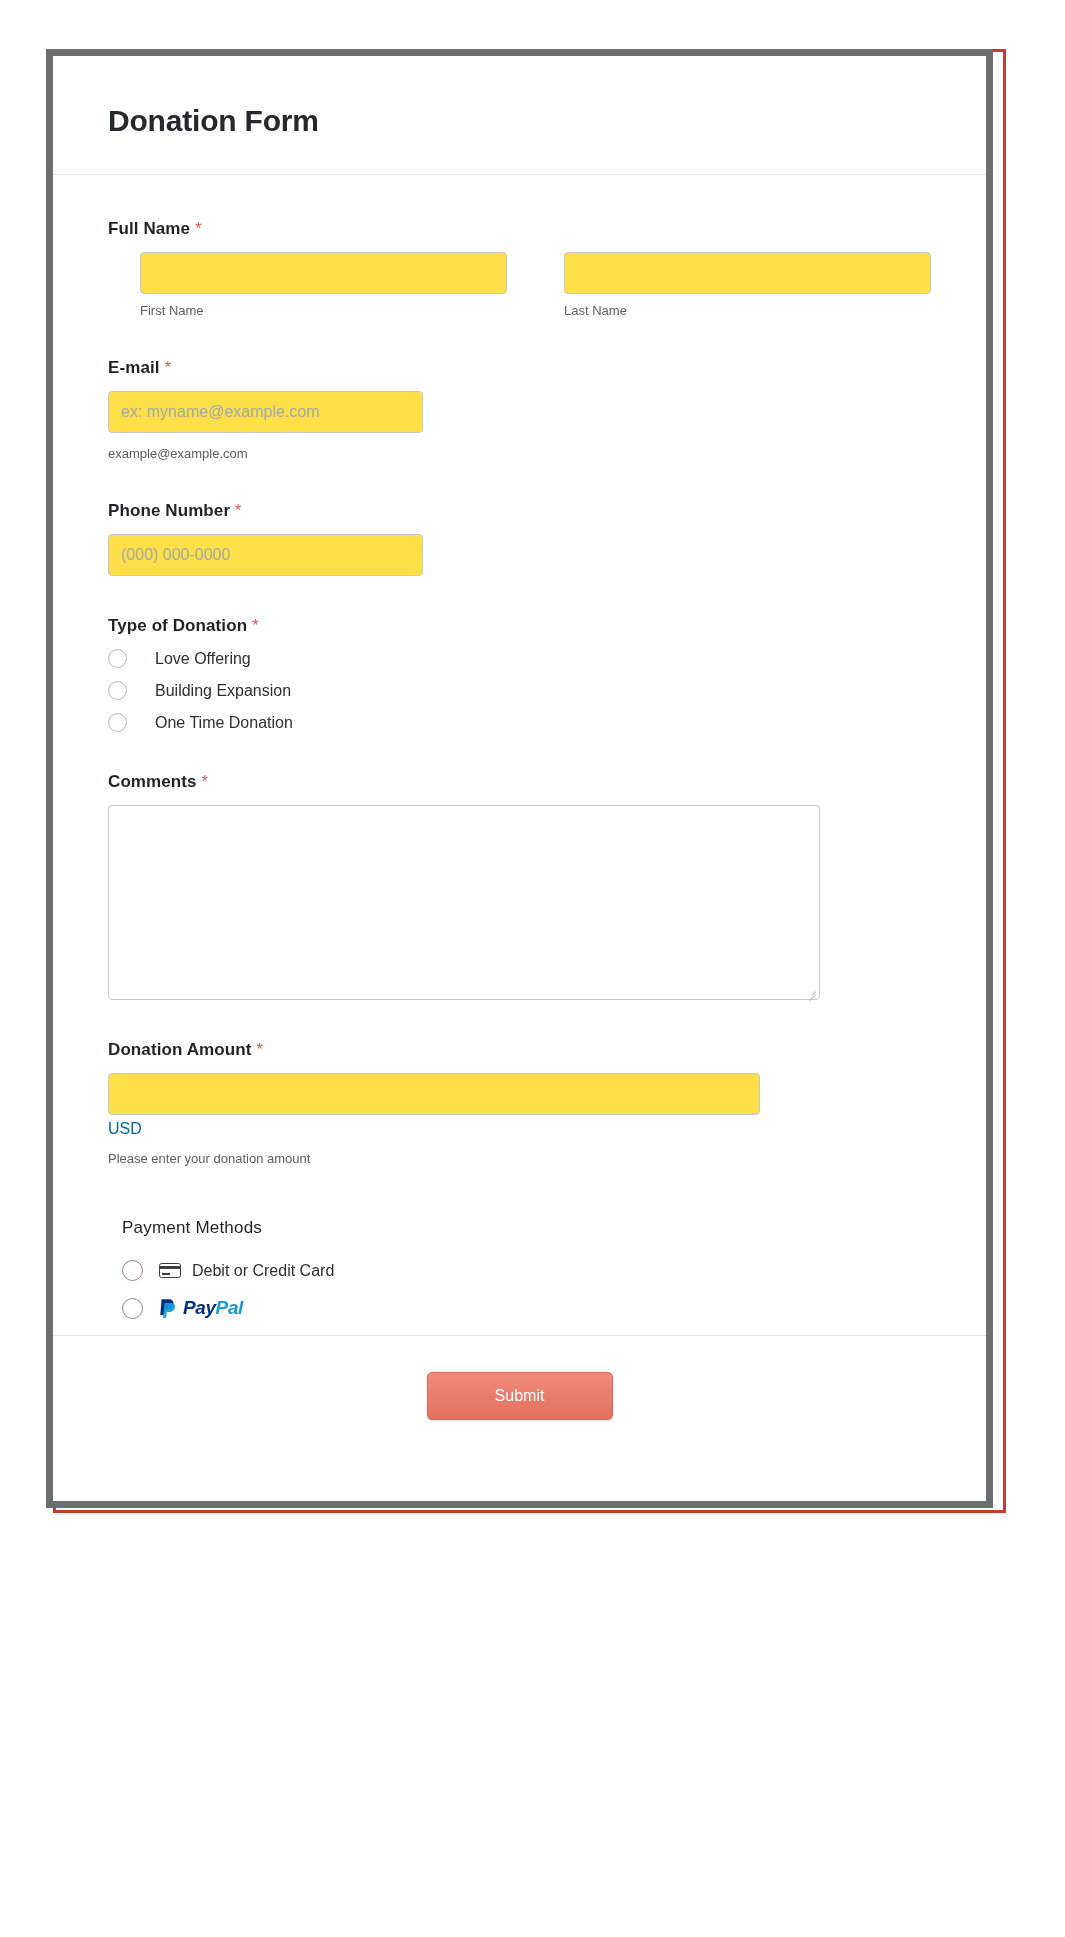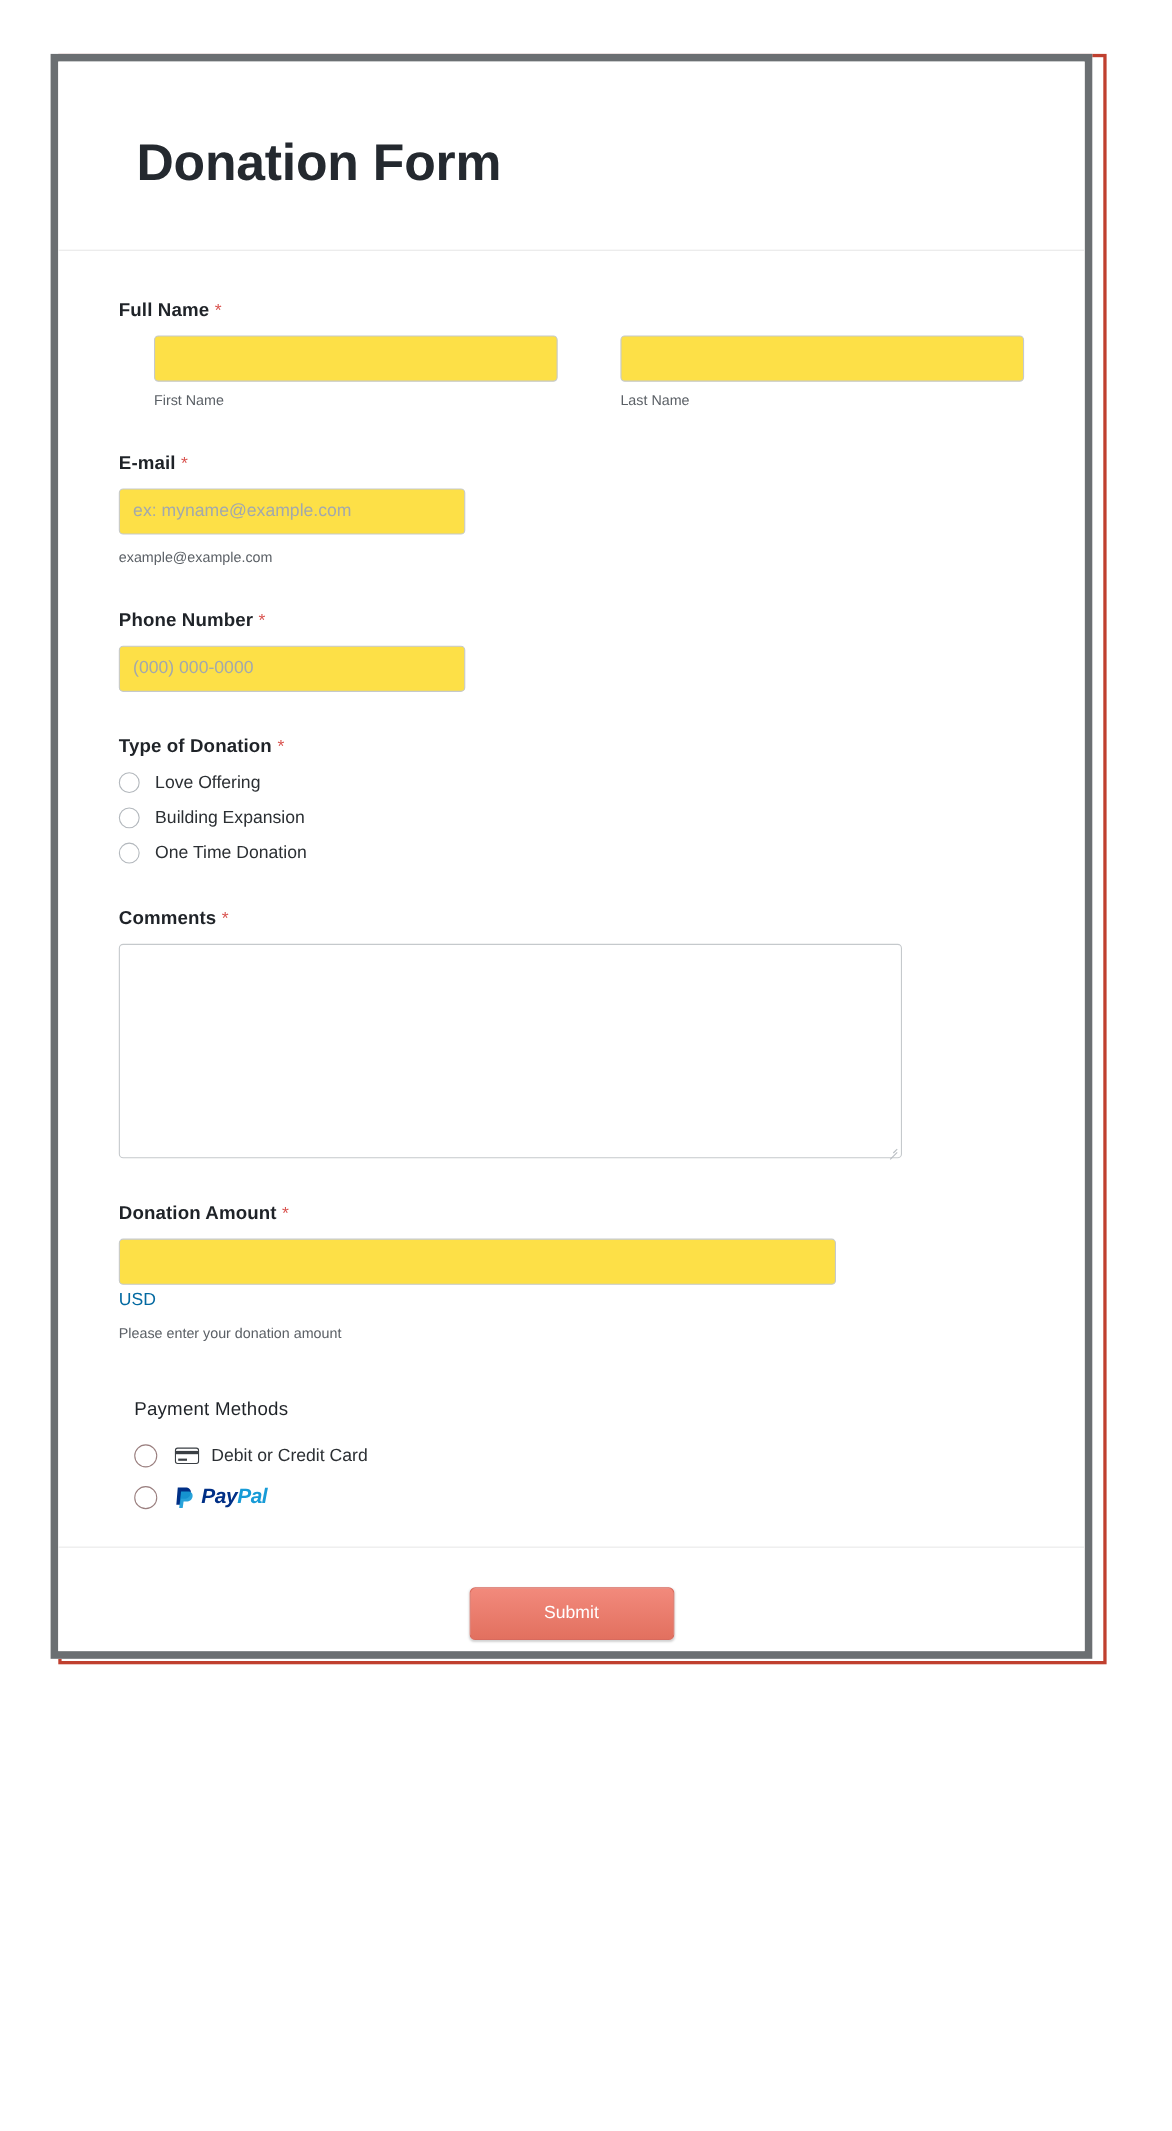--- a/index.html
+++ b/index.html
@@ -56,22 +56,22 @@
     box-sizing: border-box;
     overflow: hidden;
   }
 
   
   .form-header {
     padding: 48px 0 36px 55px;
     border-bottom: 1px solid #e8e8e8;
   }
   .form-title {
-    margin: 16px;
-    font-size: 47px;
+    margin: 0;
+    font-size: 30px;
     font-weight: bold;
     color: #24292f;
     letter-spacing: -0.2px;
   }
 
   
   .form-body {
     padding: 44px 55px 0 55px;
   }
 
@@ -138,20 +138,21 @@
   }
 
   
   .radio-group {
     margin-top: 4px;
   }
   .radio-row {
     display: flex;
     align-items: center;
     margin-bottom: 13px;
+    gap: 14px;
   }
   .radio-dot {
     width: 19px;
     height: 19px;
     border: 1.5px solid #b3b8bd;
     border-radius: 50%;
     background: #fff;
     box-sizing: border-box;
     flex: 0 0 auto;
     margin-right: 14px;
@@ -200,21 +201,21 @@
 
   .usd {
     font-size: 16px;
     color: #0369a1;
     margin-top: 5px;
   }
 
   
   .payment-block {
     margin-top: 52px;
-    margin-bottom: 34px;
+    margin-bottom: 16px;
     padding-left: 14px;
   }
   .payment-title {
     font-size: 17px;
     color: #1f2328;
     margin-bottom: 22px;
     letter-spacing: 0.2px;
   }
   .pay-row {
     display: flex;

